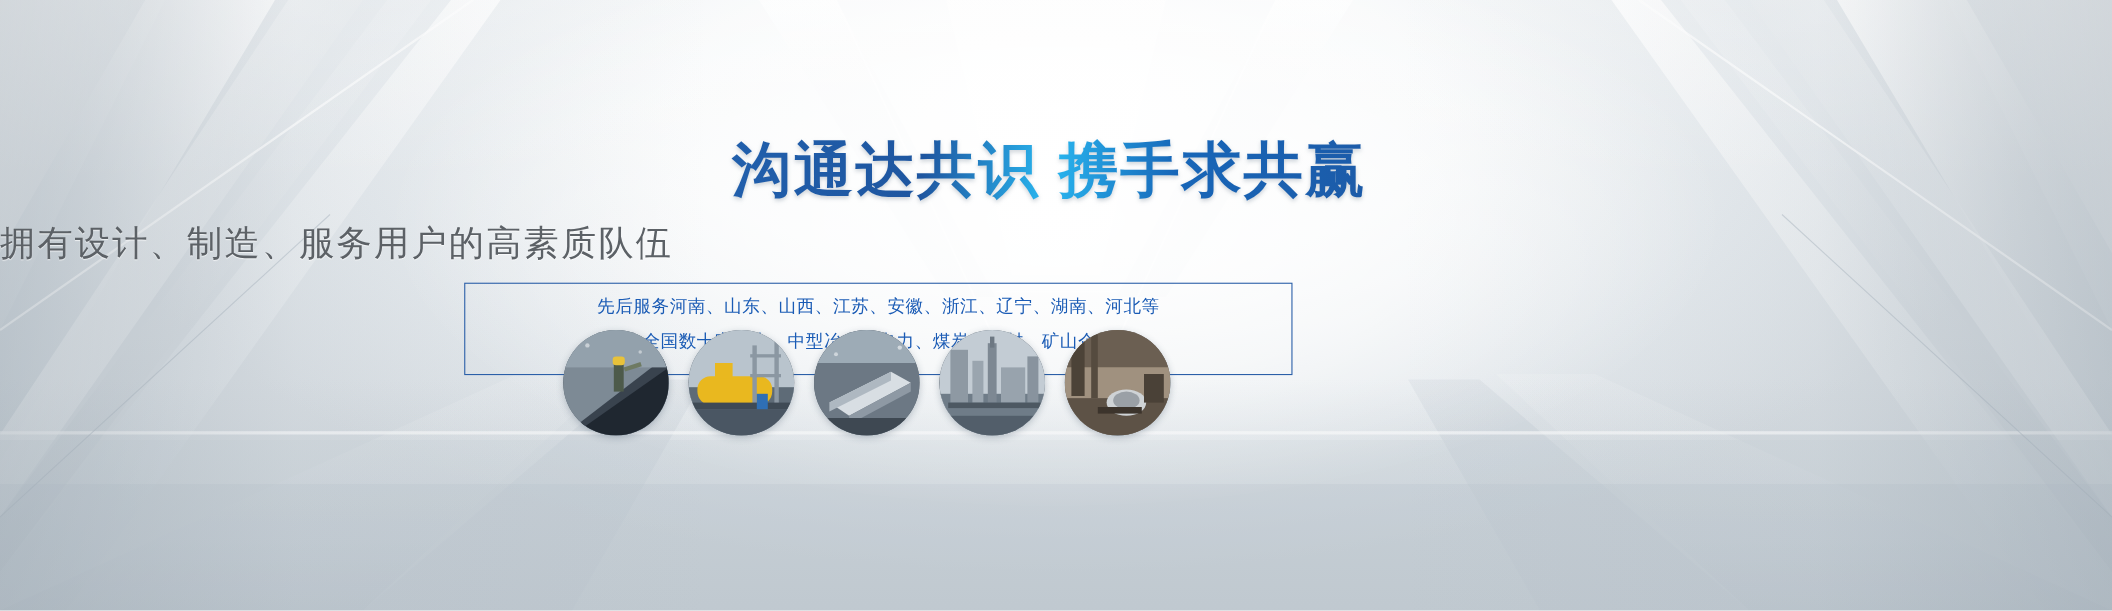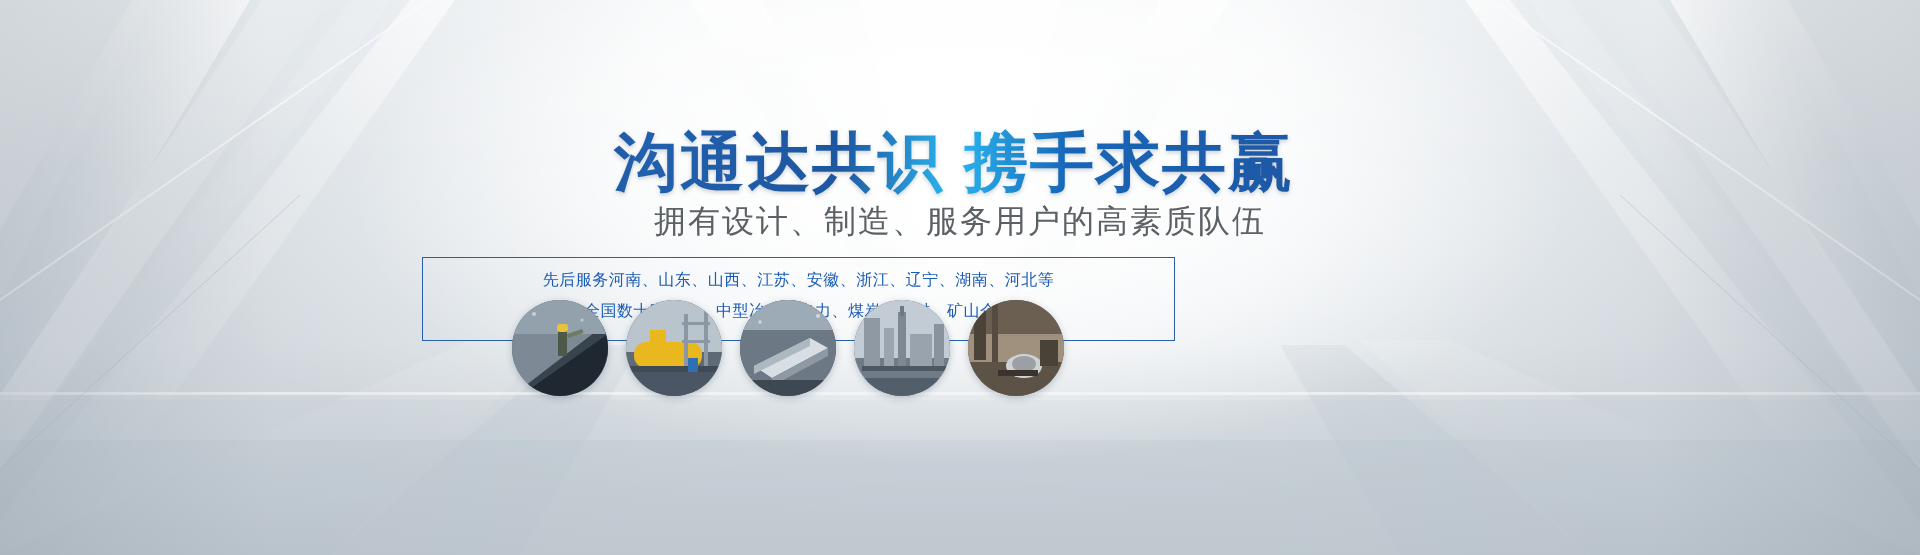--- a/index.html
+++ b/index.html
@@ -33,33 +33,33 @@
     background:radial-gradient(ellipse at center, rgba(255,255,255,.95) 0%, rgba(255,255,255,.55) 40%, rgba(255,255,255,0) 72%);
     pointer-events:none;
   }
 
   
   .content{position:absolute;inset:0;}
 
   .headline{
     position:absolute;left:0;right:12px;top:84px;
     text-align:center;
-    font-size:64px;line-height:70px;
+    font-size:54px;line-height:70px;
     font-weight:bold;
     letter-spacing:2px;
     background-image:linear-gradient(95deg,#1c3f7a 0%,#1c3f7a 18%,#2160ad 34%,#1e56a0 44%,#29b7f0 50%,#1766b8 56%,#1f55a0 70%,#1d4a8f 86%,#1b3f79 100%);
     -webkit-background-clip:text;background-clip:text;
     color:transparent;-webkit-text-fill-color:transparent;
     filter:drop-shadow(0 2px 2px rgba(90,110,130,.30));
     white-space:nowrap;
   }
 
   .subtitle{
     position:absolute;left:0;right:0;top:200px;
-    text-align:center;
+    text-align:left;
     font-size:32px;line-height:42px;
     color:#5c6166;
     letter-spacing:2px;
     white-space:nowrap;
     text-shadow:0 1px 1px rgba(255,255,255,.7);
   }
 
   .infobox{
     position:absolute;left:422px;top:257px;
     width:753px;height:84px;

